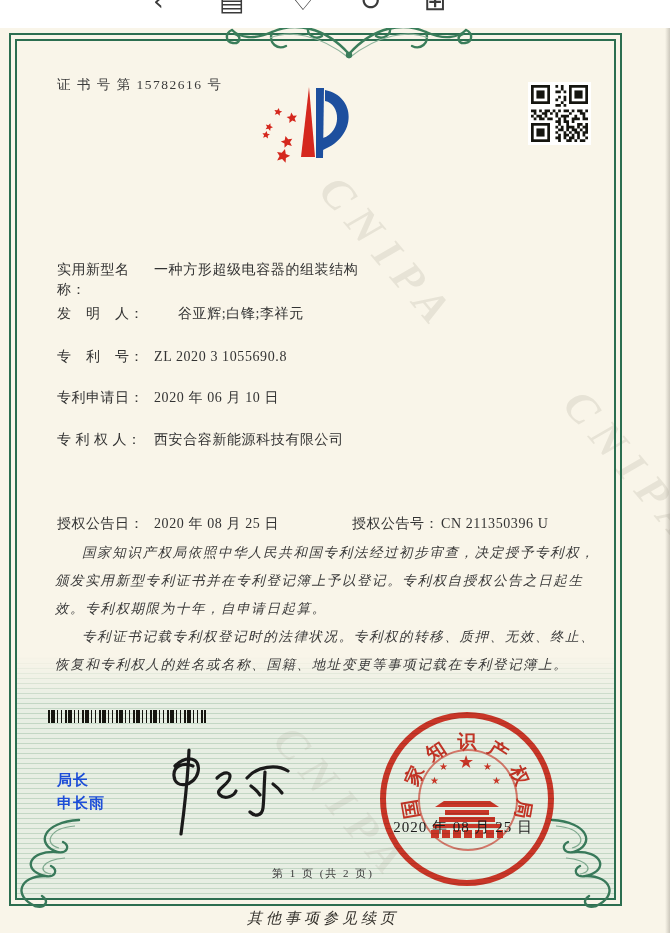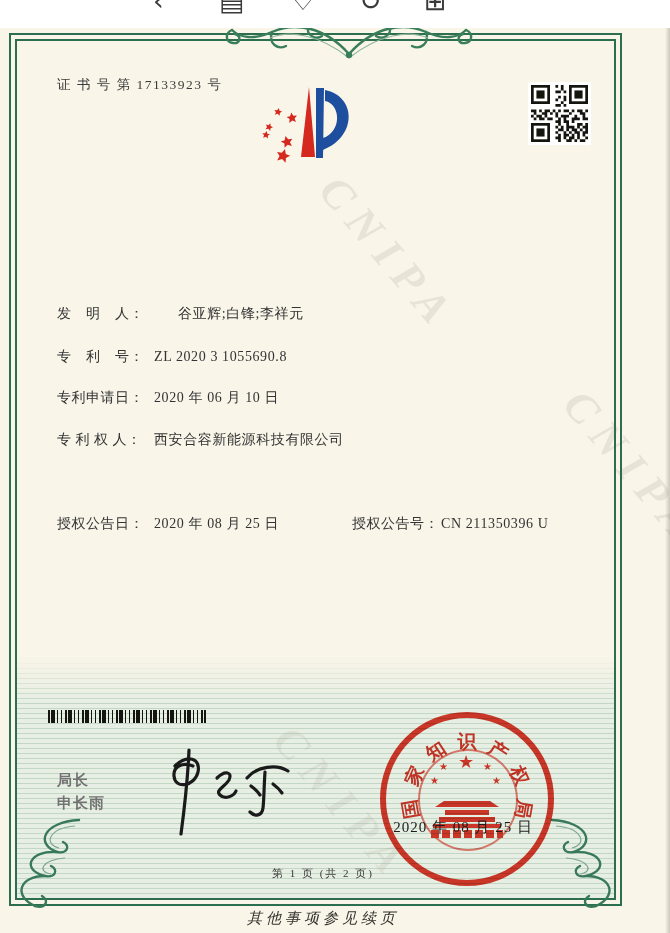--- a/index.html
+++ b/index.html
@@ -58,21 +58,21 @@
   
   .paras{position:absolute;left:55px;top:511px;width:548px;z-index:3;}
   .paras p{margin:0;text-indent:2em;font-size:13.5px;line-height:28px;letter-spacing:1.6px;
     font-style:italic;color:#3a3a3a;}
 
   
   .barcode{position:absolute;left:48px;top:682px;width:158px;height:13px;z-index:3;
     background:repeating-linear-gradient(90deg,#15150f 0 2px,rgba(0,0,0,0) 2px 3px,#15150f 3px 7px,
       rgba(0,0,0,0) 7px 9px,#15150f 9px 10px,rgba(0,0,0,0) 10px 13px,#15150f 13px 14px,rgba(0,0,0,0) 14px 17px);}
   .signer{position:absolute;left:57px;top:740px;z-index:3;font-family:"Liberation Sans","DejaVu Sans",sans-serif;
-    font-size:15px;font-weight:700;color:#737373;line-height:23px;letter-spacing:1px;}
+    font-size:15px;font-weight:700;color:#1d4ed8;line-height:23px;letter-spacing:1px;}
   .signature{position:absolute;left:145px;top:716px;z-index:3;}
 
   .seal{position:absolute;left:380px;top:684px;width:162px;height:162px;border:6px solid #dd2b1c;
     border-radius:50%;z-index:4;mix-blend-mode:multiply;opacity:.93;}
   .seal-char{position:absolute;left:50%;top:50%;font-size:19px;font-weight:700;color:#d8291b;
     transform:translate(-50%,-50%) rotate(var(--a)) translateY(-57px);}
   .emblem{position:absolute;left:50%;top:50%;width:92px;height:96px;transform:translate(-50%,-50%);}
   .emb-ring{position:absolute;left:-3px;top:-2px;width:96px;height:98px;border:2px solid rgba(221,43,27,.65);border-radius:50%;}
   .est{position:absolute;color:#dd2b1c;line-height:1;}
   .eg{position:absolute;background:#dd2b1c;}
@@ -150,21 +150,21 @@
         <path d="M52,38 c10,2 14,-6 6,-10"></path>
         <path d="M40,62 c10,2 14,-6 6,-10"></path>
         <path d="M30,92 c10,3 15,-5 7,-10"></path>
       </g>
       <g fill="none" stroke="#7fa98f" stroke-width="1.2">
         <path d="M70,12 C44,14 38,30 54,34"></path>
         <path d="M60,44 C36,46 32,58 46,60"></path>
       </g>
     </svg>
 
-    <div class="cert-no">证 书 号 第 17133923 号</div>
+    <div class="cert-no">证 书 号 第 15782616 号</div>
 
     <svg class="logo" viewBox="0 0 140 140">
       <g fill="#d5281e">
         <polygon points="0,-10 2.9,-3.8 9.5,-3.1 4.6,1.4 6.1,8.1 0,4.5 -6.1,8.1 -4.6,1.4 -9.5,-3.1 -2.9,-3.8" transform="translate(40,32) scale(0.42) rotate(12)"></polygon>
         <polygon points="0,-10 2.9,-3.8 9.5,-3.1 4.6,1.4 6.1,8.1 0,4.5 -6.1,8.1 -4.6,1.4 -9.5,-3.1 -2.9,-3.8" transform="translate(54,38) scale(0.55) rotate(-8)"></polygon>
         <polygon points="0,-10 2.9,-3.8 9.5,-3.1 4.6,1.4 6.1,8.1 0,4.5 -6.1,8.1 -4.6,1.4 -9.5,-3.1 -2.9,-3.8" transform="translate(31,47) scale(0.40) rotate(20)"></polygon>
         <polygon points="0,-10 2.9,-3.8 9.5,-3.1 4.6,1.4 6.1,8.1 0,4.5 -6.1,8.1 -4.6,1.4 -9.5,-3.1 -2.9,-3.8" transform="translate(49,62) scale(0.62) rotate(-14)"></polygon>
         <polygon points="0,-10 2.9,-3.8 9.5,-3.1 4.6,1.4 6.1,8.1 0,4.5 -6.1,8.1 -4.6,1.4 -9.5,-3.1 -2.9,-3.8" transform="translate(28,55) scale(0.40) rotate(8)"></polygon>
         <polygon points="0,-10 2.9,-3.8 9.5,-3.1 4.6,1.4 6.1,8.1 0,4.5 -6.1,8.1 -4.6,1.4 -9.5,-3.1 -2.9,-3.8" transform="translate(45,76) scale(0.72) rotate(16)"></polygon>
         <polygon points="71,7 77,77 63,77"></polygon>
@@ -200,20 +200,24 @@
            M9,15h1v1h-1z M11,15h1v1h-1z M14,15h2v1h-2z M17,15h1v1h-1z M19,15h2v1h-2z
            M10,16h2v1h-2z M13,16h1v1h-1z M15,16h2v1h-2z M18,16h1v1h-1z M20,16h1v2h-1z
            M9,17h1v1h-1z M12,17h1v1h-1z M14,17h1v1h-1z M16,17h2v1h-2z M19,17h1v1h-1z
            M10,18h1v1h-1z M12,18h2v1h-2z M15,18h1v1h-1z M17,18h1v1h-1z M19,18h1v1h-1z
            M9,19h2v1h-2z M12,19h1v1h-1z M14,19h2v1h-2z M17,19h1v1h-1z M20,19h1v1h-1z
            M10,20h1v1h-1z M13,20h2v1h-2z M16,20h1v1h-1z M18,20h2v1h-2z"></path>
       </g>
     </svg>
 
 
+    <div class="row r-name">
+      <span class="lab">实用新型名称：</span>
+      <span class="val">一种方形超级电容器的组装结构</span>
+    </div>
     <div class="row r-inv">
       <span class="lab">发　明　人：</span>
       <span class="val">谷亚辉;白锋;李祥元</span>
     </div>
     <div class="row r-pno">
       <span class="lab">专　利　号：</span>
       <span class="val">ZL 2020 3 1055690.8</span>
     </div>
     <div class="row r-app">
       <span class="lab">专利申请日：</span>
@@ -225,20 +229,24 @@
     </div>
     <div class="row r-grant">
       <span class="lab">授权公告日：</span>
       <span class="val">2020 年 08 月 25 日</span>
       <span class="grant2">
         <span class="lab2">授权公告号：</span>
         <span class="val">CN 211350396 U</span>
       </span>
     </div>
 
+    <div class="paras">
+      <p>国家知识产权局依照中华人民共和国专利法经过初步审查，决定授予专利权，颁发实用新型专利证书并在专利登记簿上予以登记。专利权自授权公告之日起生效。专利权期限为十年，自申请日起算。</p>
+      <p>专利证书记载专利权登记时的法律状况。专利权的转移、质押、无效、终止、恢复和专利权人的姓名或名称、国籍、地址变更等事项记载在专利登记簿上。</p>
+    </div>
 
     <div class="barcode"></div>
 
     <div class="signer">
       <div>局长</div>
       <div>申长雨</div>
     </div>
 
     <svg class="signature" width="150" height="95" viewBox="0 0 150 95">
       <g fill="none" stroke="#1a1a1a" stroke-width="3.2" stroke-linecap="round">

